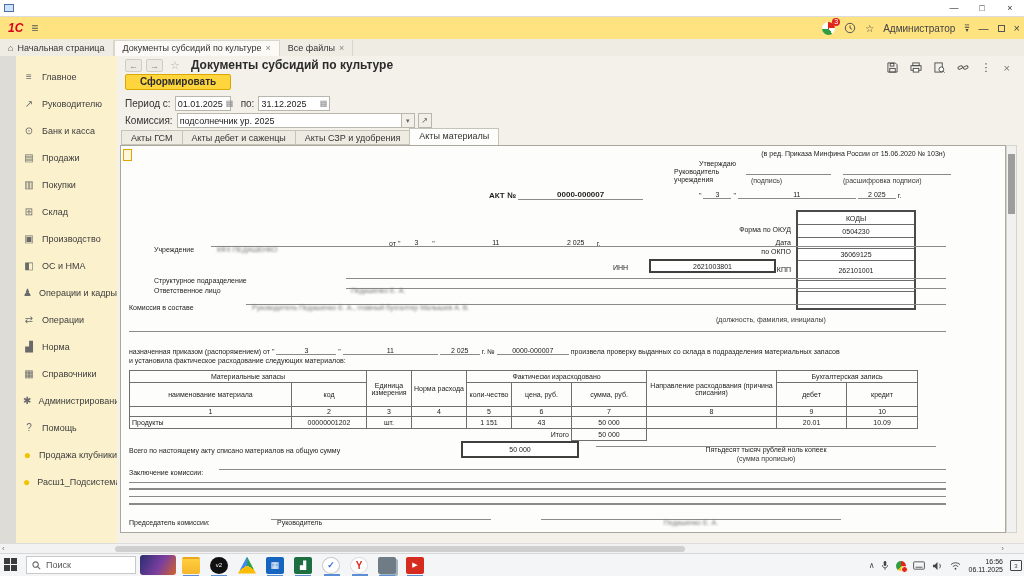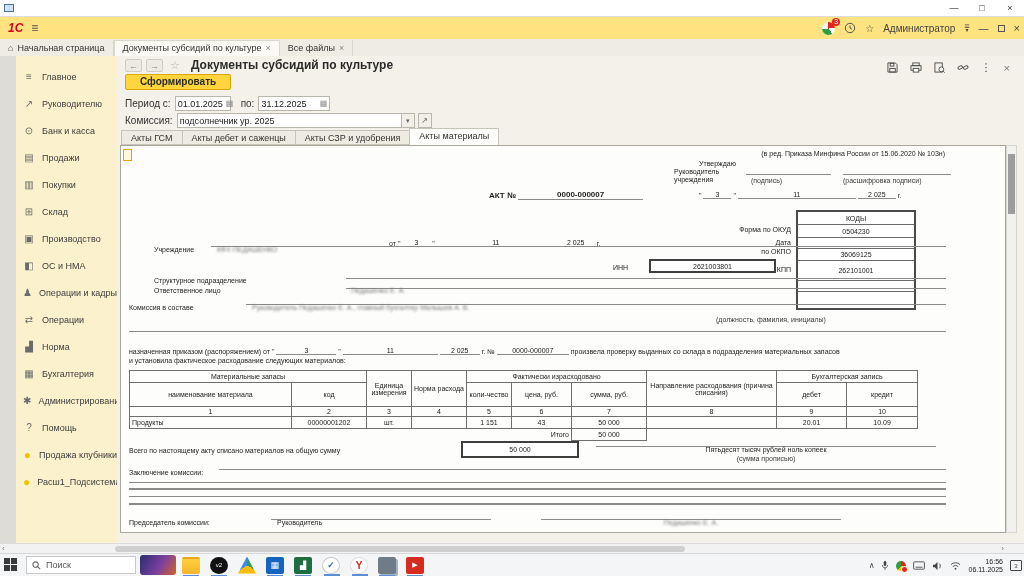--- a/index.html
+++ b/index.html
@@ -192,21 +192,21 @@
     <div class="sb-item">
         <span class="gl">⇄</span>
         <span>Операции</span>
       </div>
     <div class="sb-item">
         <span class="gl">▟</span>
         <span>Норма</span>
       </div>
     <div class="sb-item">
         <span class="gl">▦</span>
-        <span>Бухгалтерия</span>
+        <span>Справочники</span>
       </div>
     <div class="sb-item">
         <span class="gl">✱</span>
         <span>Администрирование</span>
       </div>
     <div class="sb-item">
         <span class="gl">?</span>
         <span>Помощь</span>
       </div>
     <div class="sb-item">

